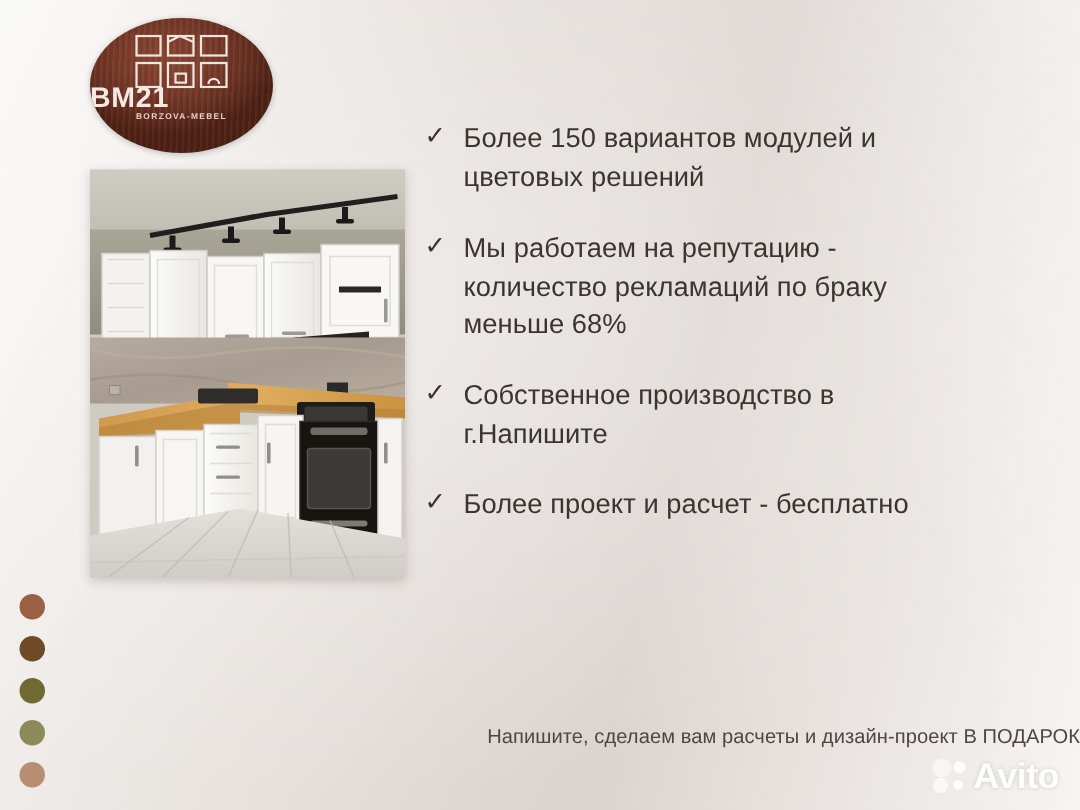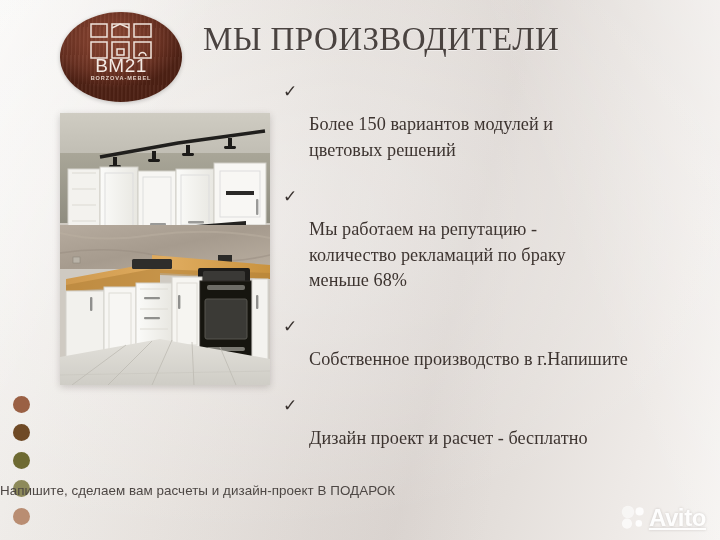--- a/index.html
+++ b/index.html
@@ -57,24 +57,23 @@
   }
   #logo .grain {
     position: absolute; inset: 0;
     background: repeating-linear-gradient(92deg,
       rgba(255,255,255,0.045) 0px, rgba(255,255,255,0.045) 1px,
       rgba(0,0,0,0.05) 2px, rgba(0,0,0,0.05) 4px);
   }
   #logo svg { position: absolute; left: 50%; top: 11px; transform: translateX(-50%); }
   #logo .bm {
     position: absolute; left: 0; right: 0; top: 44px;
-    text-align: center;
     color: #f4eae4;
     font-family: "Liberation Sans", sans-serif;
-    font-weight: 400;
+    font-weight: 700;
     font-size: 19px;
     letter-spacing: 0.5px;
     line-height: 1;
   }
   #logo .sub {
     position: absolute; left: 0; right: 0; top: 64px;
     text-align: center;
     color: #e2cfc6;
     font-family: "Liberation Sans", sans-serif;
     font-weight: 700;
@@ -127,43 +126,42 @@
     width: 26px;
     padding-top: 3px;
     font-family: "DejaVu Sans", sans-serif;
     font-size: 17px;
     font-weight: 700;
     color: #3a3330;
     line-height: 1;
   }
   .bullet .btxt {
     flex: 1 1 auto;
-    font-family: Liberation Serif, serif;
+    font-family: Liberation Sans, sans-serif;
     font-size: 18.2px;
     line-height: 1.42;
     color: #3d3430;
     letter-spacing: 0.05px;
-    margin-top: 32px;
   }
 
   
   .dot {
     position: absolute;
     left: 13px;
     width: 17px;
     height: 17px;
     border-radius: 50%;
   }
 
   
   #footer {
     position: absolute;
     left: 0; right: 0;
     top: 483px;
-    text-align: left;
+    text-align: right;
     font-family: "Liberation Sans", "DejaVu Sans", sans-serif;
     font-size: 13.4px;
     color: #4d4744;
     letter-spacing: 0.05px;
   }
 
   
   #avito {
     position: absolute;
     right: 14px;
@@ -174,21 +172,20 @@
     opacity: 0.92;
   }
   #avito .aword {
     font-family: "Liberation Sans", "DejaVu Sans", sans-serif;
     font-weight: 700;
     font-size: 24px;
     color: #ffffff;
     letter-spacing: -0.4px;
     text-shadow: 0 0 3px rgba(120,115,112,0.35);
     line-height: 1;
-    text-decoration: underline;
   }
 </style>
 </head>
 <body>
 
 <div id="slide">
 
   <div class="sheen"></div>
   <div class="vign"></div>
 
@@ -204,21 +201,20 @@
         <rect x="44" y="19" width="17" height="16"></rect>
         <path d="M22 5 l8 -4 l9 4"></path>
         <path d="M27 32 h7 v-6 h-7 z"></path>
         <path d="M49 33 a3.5 3.5 0 0 1 7 0"></path>
       </g>
     </svg>
     <div class="bm">BM21</div>
     <div class="sub">BORZOVA-MEBEL</div>
   </div>
 
-  <div id="title">МЫ ПРОИЗВОДИТЕЛИ</div>
 
   <div id="photo">
     <svg width="210" height="272" viewBox="0 0 210 272">
       <defs>
         <linearGradient id="wallG" x1="0" y1="0" x2="0" y2="1">
           <stop offset="0" stop-color="#a9a698"></stop>
             <stop offset="1" stop-color="#8f8d80"></stop>
         </linearGradient>
         <linearGradient id="ceilG" x1="0" y1="0" x2="0" y2="1">
           <stop offset="0" stop-color="#cfccc2"></stop>
@@ -341,21 +337,21 @@
     <div class="bullet">
       <span class="tick">✓</span>
       <span class="btxt">Мы работаем на репутацию - количество рекламаций по браку меньше 68%</span>
     </div>
     <div class="bullet">
       <span class="tick">✓</span>
       <span class="btxt">Собственное производство в г.Напишите</span>
     </div>
     <div class="bullet">
       <span class="tick">✓</span>
-      <span class="btxt">Дизайн проект и расчет - бесплатно</span>
+      <span class="btxt">Более проект и расчет - бесплатно</span>
     </div>
   </div>
 
   <div class="dot" id="d0" style="top: 396px; background: rgb(154, 96, 68);"></div>
   <div class="dot" id="d1" style="top: 424px; background: rgb(111, 74, 38);"></div>
   <div class="dot" id="d2" style="top: 452px; background: rgb(110, 106, 50);"></div>
   <div class="dot" id="d3" style="top: 480px; background: rgb(141, 138, 90);"></div>
   <div class="dot" id="d4" style="top: 508px; background: rgb(185, 141, 114);"></div>
 
   <div id="footer">Напишите, сделаем вам расчеты и дизайн-проект В ПОДАРОК</div>

